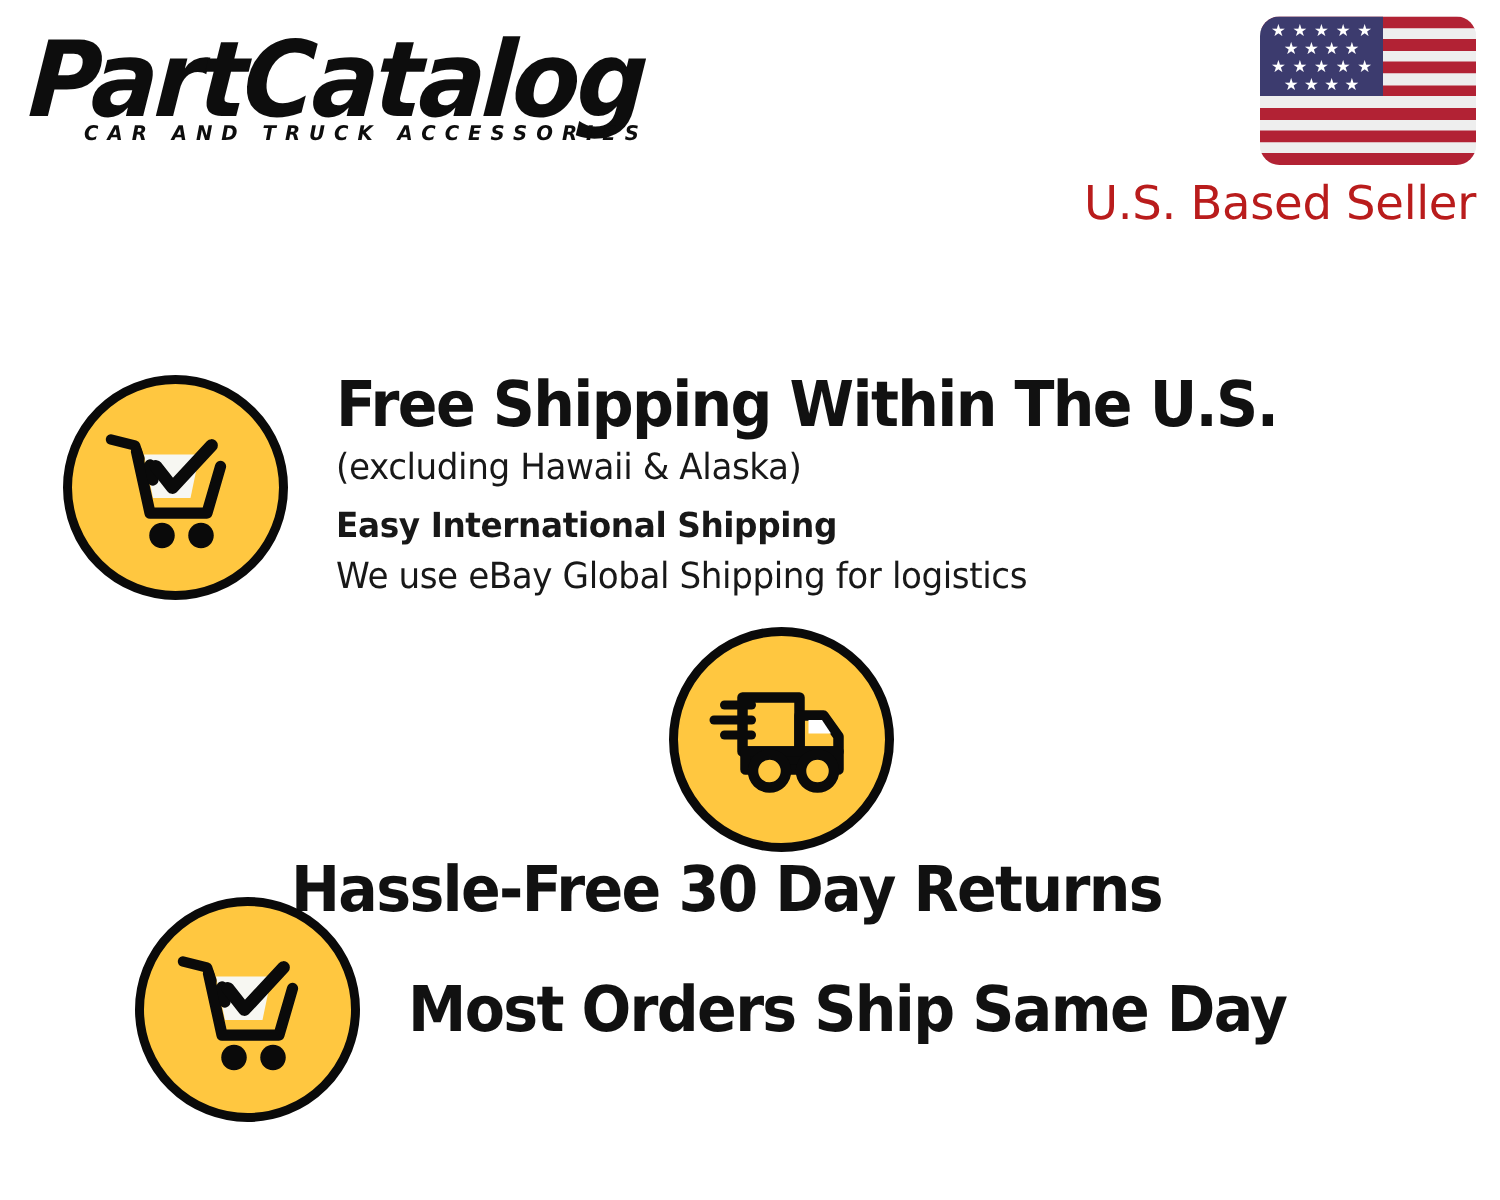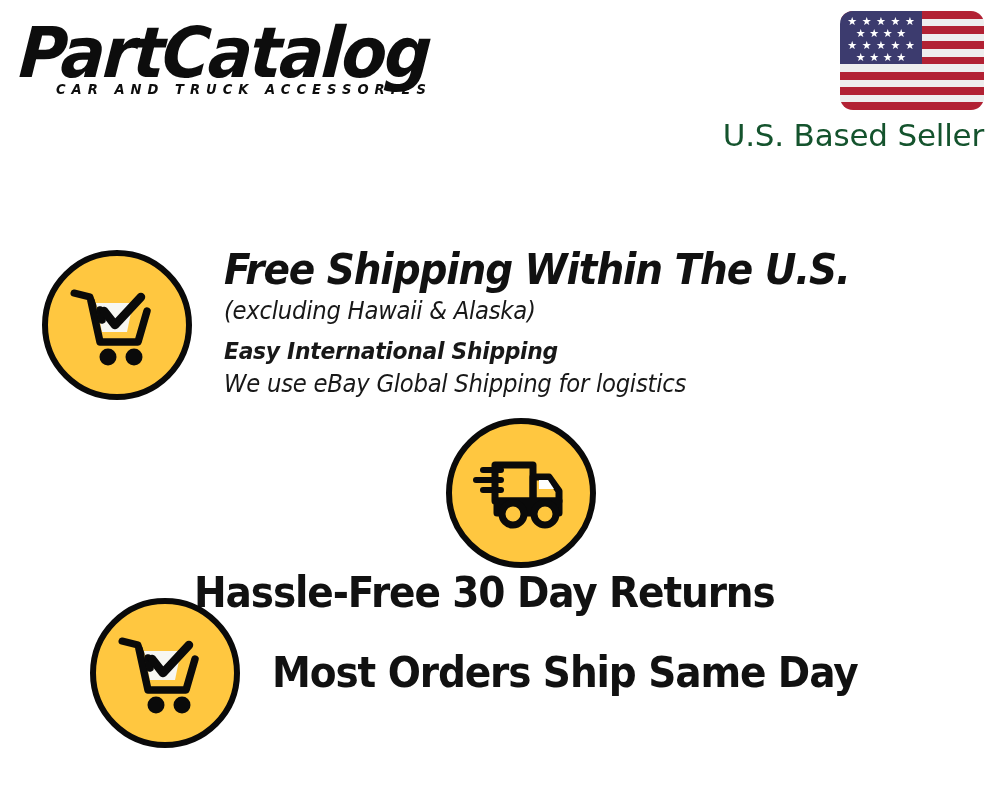--- a/index.html
+++ b/index.html
@@ -103,41 +103,41 @@
   .flag .star {
     color: #ffffff;
     font-size: 11px;
     line-height: 11px;
   }
   .seller-label {
     font-family: "DejaVu Sans", sans-serif;
     font-weight: 400;
     font-size: 31px;
     line-height: 36px;
-    color: #14532d;
+    color: #b91c1c;
     letter-spacing: -0.2px;
     margin-top: 3px;
     white-space: nowrap;
   }
 
   
   .features {
     position: absolute;
     top: 228px;
     left: 0;
     width: 1000px;
   }
   .feature {
     position: absolute;
     left: 0;
     width: 1000px;
     display: flex;
     align-items: center;
   }
-  .feature-1 { top: 0px;   height: 190px; font-style: italic; }
+  .feature-1 { top: 0px;   height: 190px; }
   .feature-2 { top: 190px; height: 170px; flex-direction: column; }
   .feature-3 { top: 360px; height: 170px; padding-left: 48px; }
 
   .icon-badge {
     flex: 0 0 auto;
     width: 150px;
     height: 150px;
     margin-left: 42px;
     border-radius: 50%;
     background: #ffc740;

